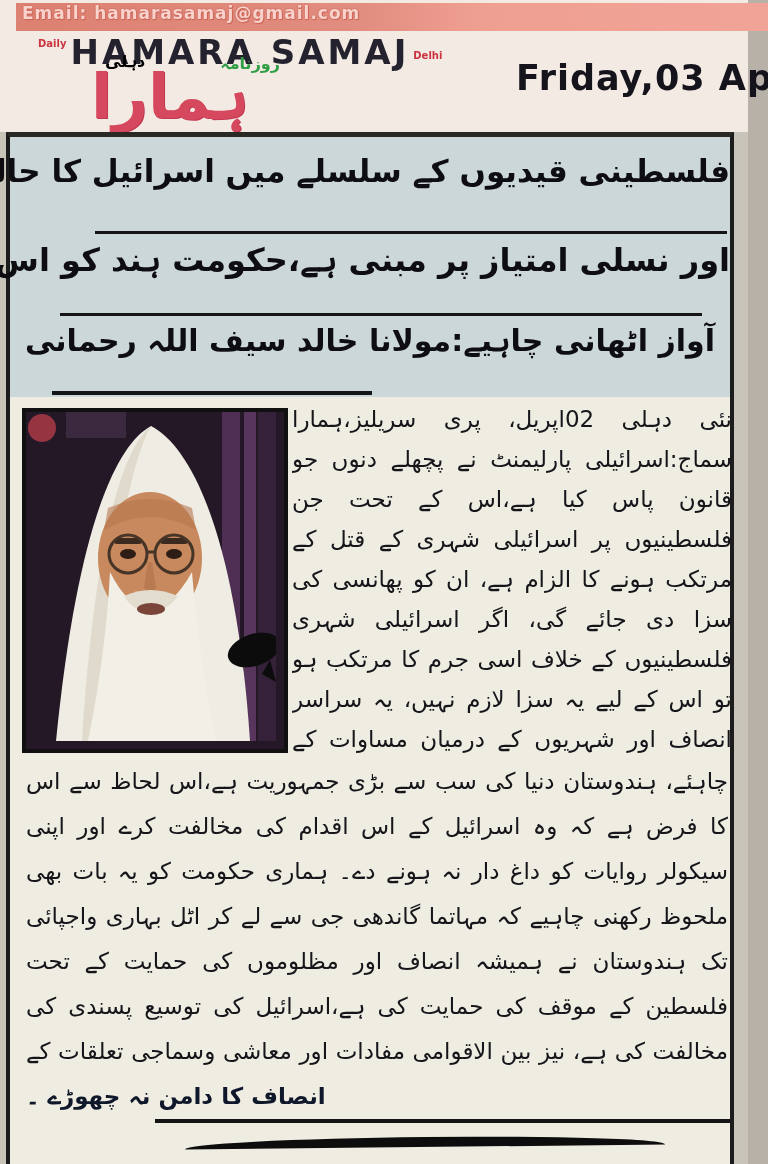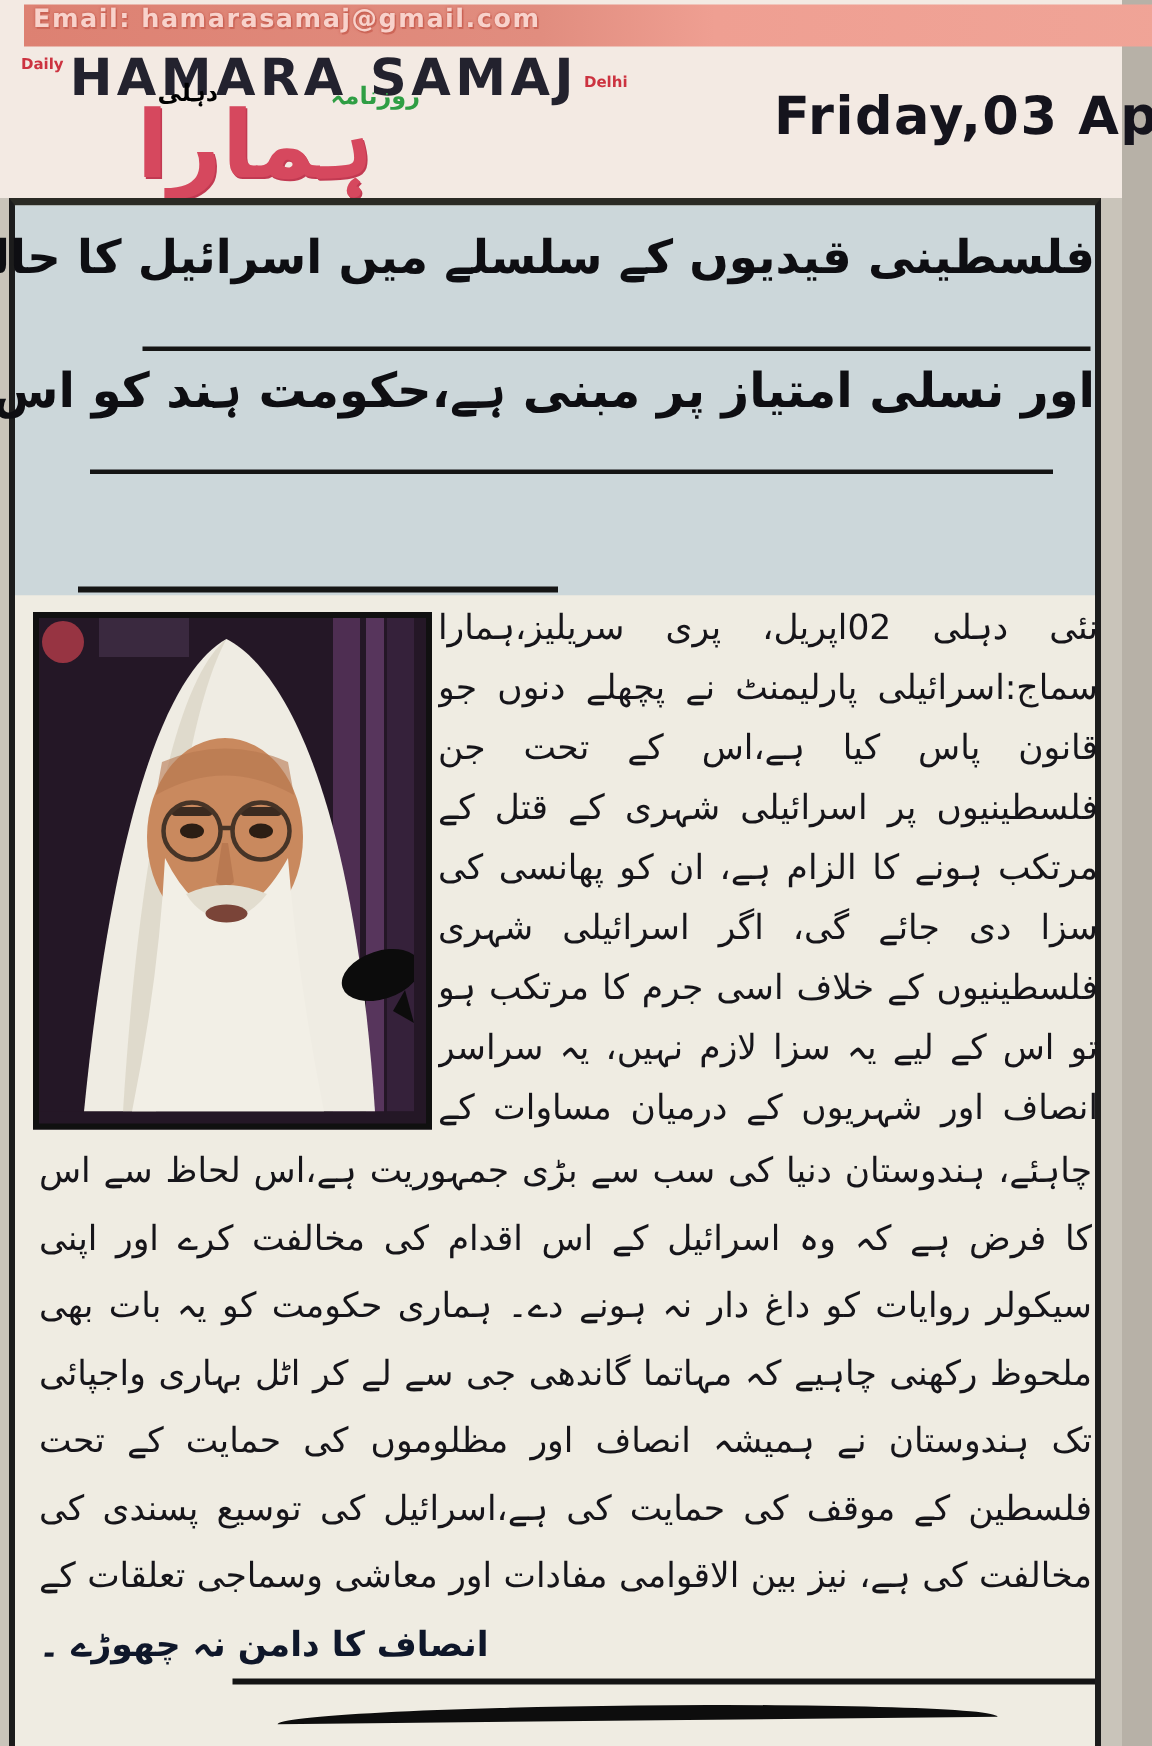--- a/index.html
+++ b/index.html
@@ -15,21 +15,21 @@
     position:absolute;left:16px;top:3px;width:768px;height:28px;
     background:linear-gradient(90deg,#dd8172 0%,#e18d7f 45%,#ef9f92 60%,#f0a497 100%);
     display:flex;align-items:flex-start;
   }
   .email-text{
     font-weight:bold;font-size:17px;letter-spacing:1px;padding-left:6px;
     color:#f8d2cb;text-shadow:0 0 2px #c05548, 1px 1px 0 #cf6a5c;
     white-space:nowrap;
   }
   .mast-row{position:absolute;left:14px;top:32px;display:flex;align-items:flex-start;white-space:nowrap;}
-  .mast-daily{color:#cc3340;font-size:10px;font-weight:bold;margin-top:6px;}
+  .mast-daily{color:#cc3340;font-size:10px;font-weight:bold;margin-top:6px;margin-left:24px;}
   .mast-title{color:#23222e;font-size:34px;font-weight:bold;letter-spacing:3px;margin:0 4px;}
   .mast-city{color:#cc3340;font-size:10px;font-weight:bold;margin-top:18px;}
   .logo-block{position:absolute;left:0;top:52px;width:340px;height:84px;overflow:hidden;}
   .logo-urdu{
     position:absolute;left:2px;top:8px;width:336px;text-align:center;
     font-size:62px;font-weight:bold;color:#d6485e;line-height:74px;
     text-shadow:1px 1px 0 #c23a52;direction:rtl;
   }
   .logo-green-roznamah{position:absolute;right:60px;top:2px;color:#2f9e44;font-size:16px;font-weight:bold;direction:rtl;}
   .logo-green-dehli{position:absolute;left:105px;top:0px;color:#000000;font-size:16px;font-weight:bold;letter-spacing:4px;direction:rtl;}
@@ -104,20 +104,21 @@
 
 <div class="date-line">Friday,03 Apri</div>
 
 <div class="frame">
 
   <div class="headline-zone">
     <div class="hl hl1">فلسطینی قیدیوں کے سلسلے میں اسرائیل کا حالیہ قانون ظلم</div>
     <div class="rule rule1"></div>
     <div class="hl hl2">اور نسلی امتیاز پر مبنی ہے،حکومت ہند کو اس کے خلاف</div>
     <div class="rule rule2"></div>
+    <div class="hl hl3">آواز اٹھانی چاہیے:مولانا خالد سیف اللہ رحمانی</div>
     <div class="rule rule3"></div>
   </div>
 
   <div class="body-zone">
 
     <div class="photo">
       <svg width="250" height="329" viewBox="0 0 250 329">
         <rect x="0" y="0" width="250" height="329" fill="#241726"></rect>
         <rect x="196" y="0" width="18" height="329" fill="#5c3761" opacity="0.75"></rect>
         <rect x="218" y="0" width="12" height="329" fill="#7a4a80" opacity="0.6"></rect>

